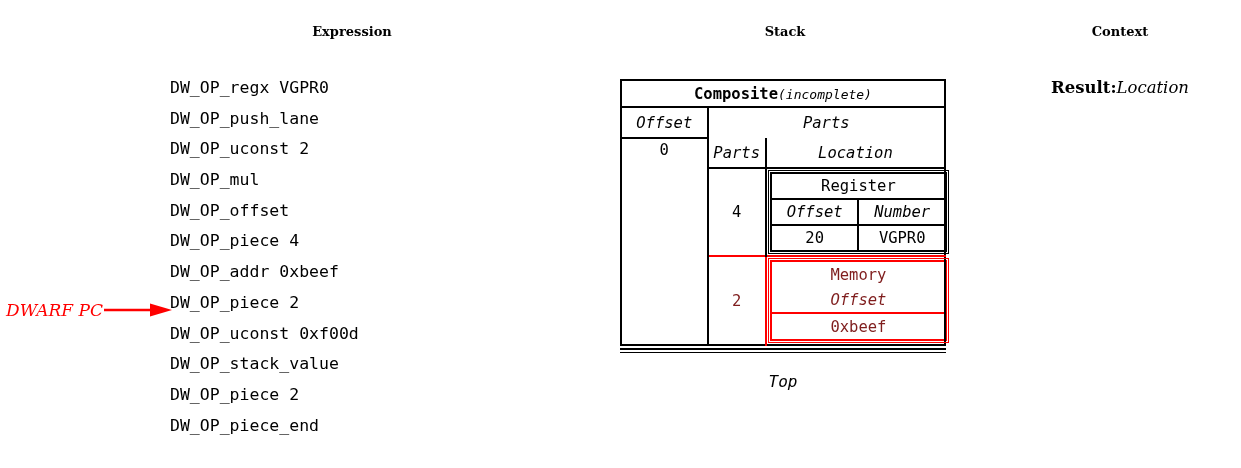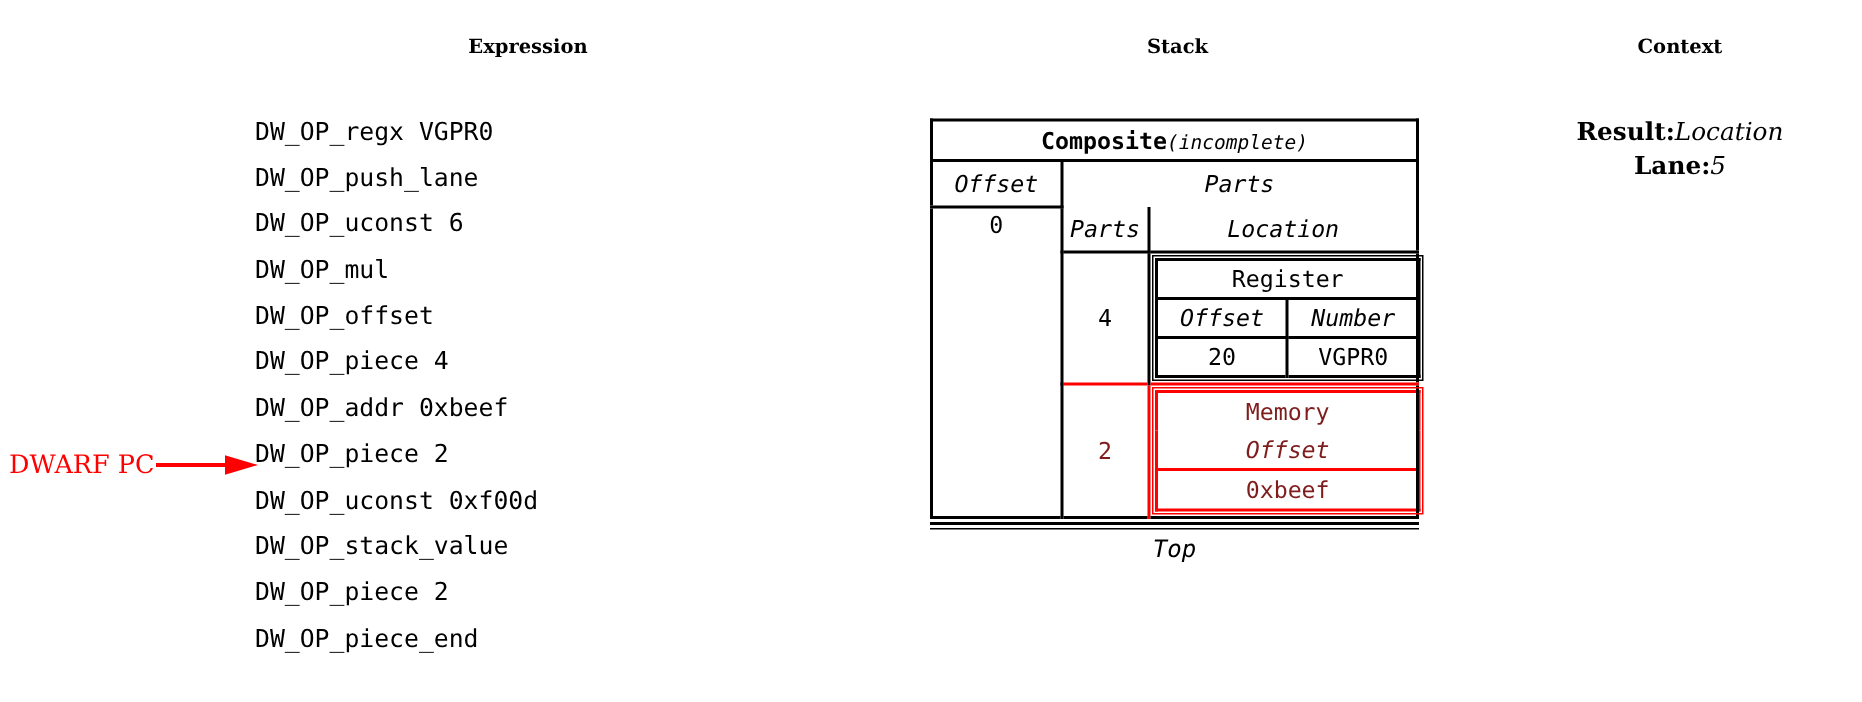--- a/index.html
+++ b/index.html
@@ -43,20 +43,21 @@
 
   
   #dwarf-pc-marker {
     position: absolute;
     left: 6px;
     top: 299px;
     height: 22px;
     display: flex;
     align-items: center;
     color: #ff0000;
+    font-style: italic;
   }
   #dwarf-pc-label {
     font-family: "DejaVu Serif", serif;
     font-size: 17px;
     white-space: nowrap;
     line-height: 1;
   }
   #dwarf-pc-arrow {
     display: block;
     margin-left: 1px;
@@ -132,20 +133,21 @@
     border-bottom: 1px solid #000;
     height: 2px;
     margin-top: 2px;
   }
   #stack-top-label {
     text-align: center;
     font-family: "DejaVu Sans Mono", monospace;
     font-style: italic;
     font-size: 16px;
     padding-top: 3px;
+    margin-top: 16px;
   }
 
   
   #context-block {
     position: absolute;
     left: 1020px;
     top: 76px;
     width: 200px;
     text-align: center;
     font-family: "DejaVu Serif", serif;
@@ -159,21 +161,21 @@
 </head>
 <body>
 
 <div class="col-heading" id="heading-expression">Expression</div>
 <div class="col-heading" id="heading-stack">Stack</div>
 <div class="col-heading" id="heading-context">Context</div>
 
 <div id="expression-list">
   <div class="expr-line">DW_OP_regx VGPR0</div>
   <div class="expr-line">DW_OP_push_lane</div>
-  <div class="expr-line">DW_OP_uconst 6</div>
+  <div class="expr-line">DW_OP_uconst 2</div>
   <div class="expr-line">DW_OP_mul</div>
   <div class="expr-line">DW_OP_offset</div>
   <div class="expr-line">DW_OP_piece 4</div>
   <div class="expr-line">DW_OP_addr 0xbeef</div>
   <div class="expr-line">DW_OP_piece 2</div>
   <div class="expr-line">DW_OP_uconst 0xf00d</div>
   <div class="expr-line">DW_OP_stack_value</div>
   <div class="expr-line">DW_OP_piece 2</div>
   <div class="expr-line">DW_OP_piece_end</div>
 </div>
@@ -256,16 +258,13 @@
     </table>
 
   <div id="stack-top-rule"></div>
   <div id="stack-top-label">Top</div>
 </div>
 
 <div id="context-block">
   <div>
     <span class="ctx-key">Result:</span><span class="ctx-val">Location</span>
   </div>
-  <div>
-    <span class="ctx-key">Lane:</span><span class="ctx-val">5</span>
-  </div>
 </div>
 
 </body></html>

